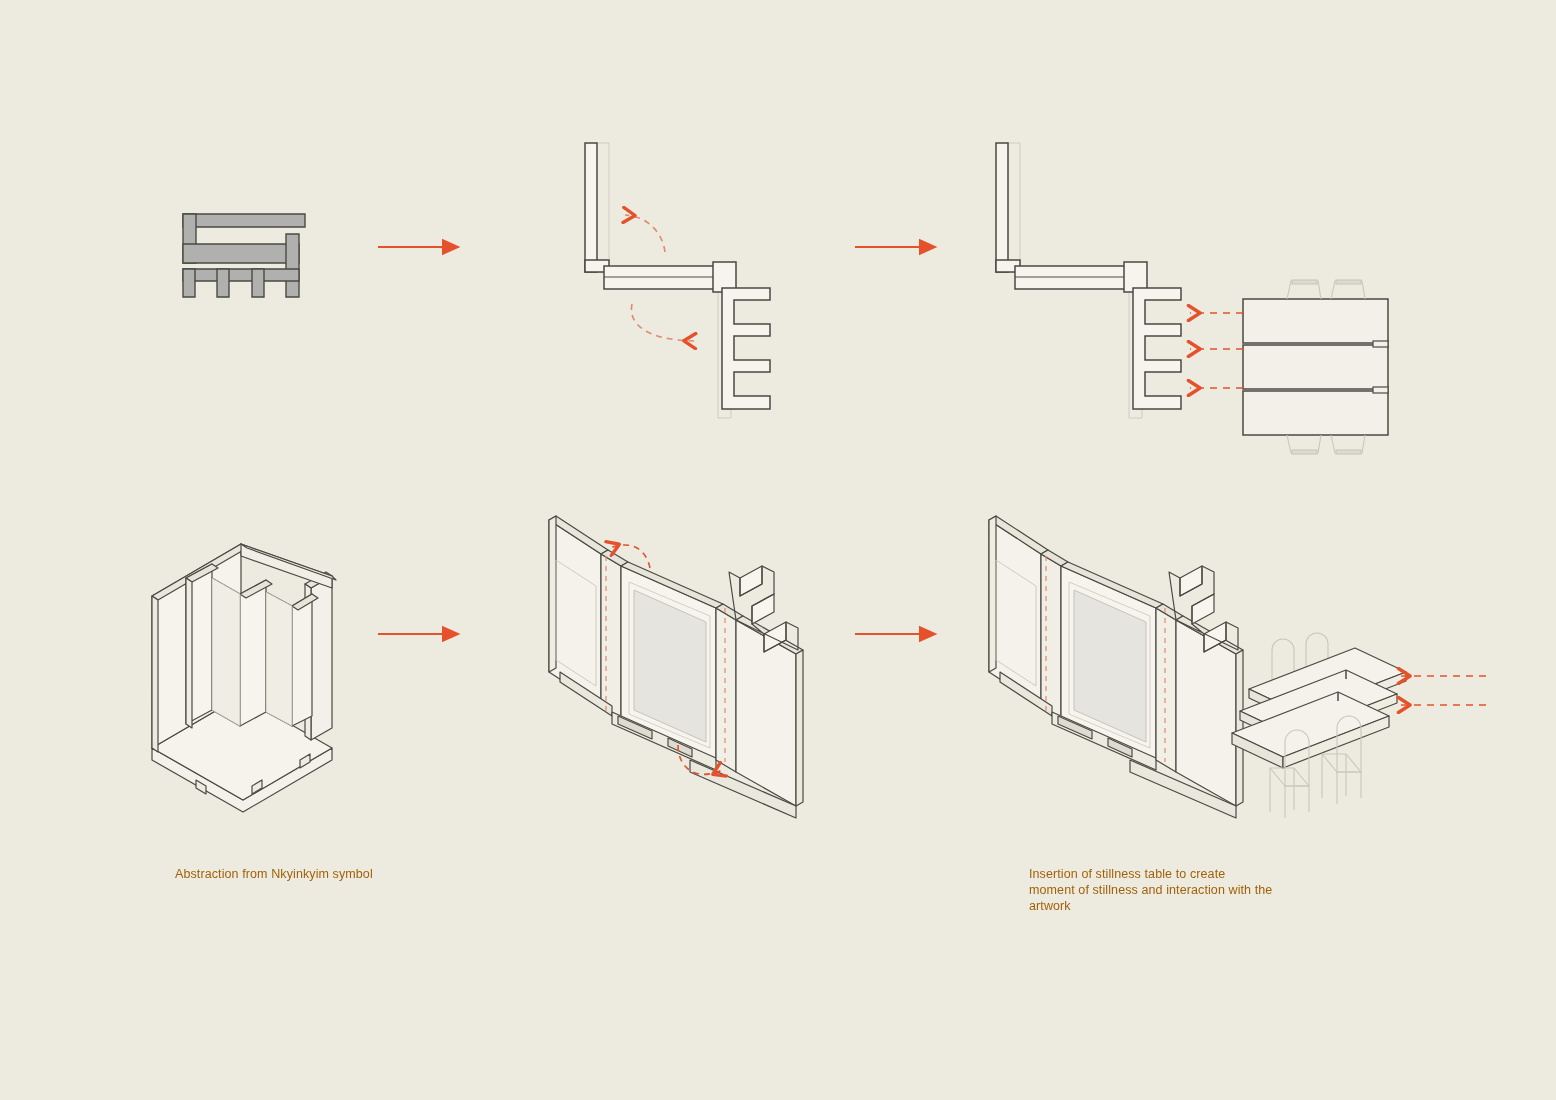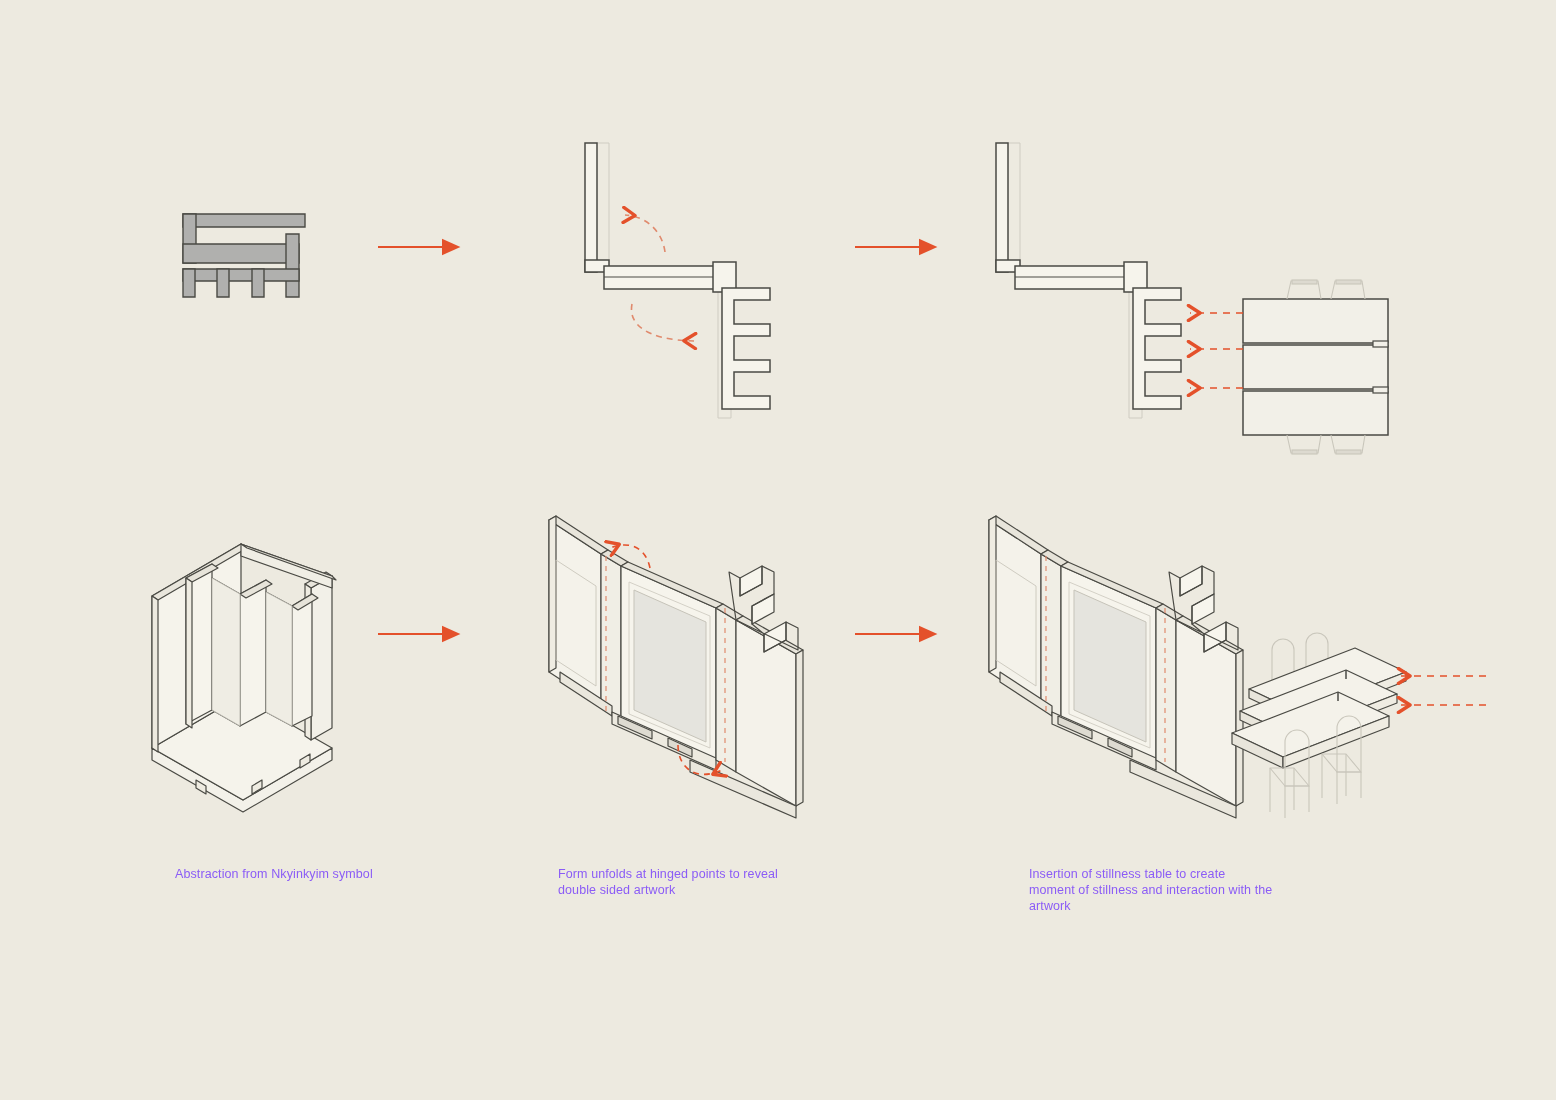--- a/index.html
+++ b/index.html
@@ -28,21 +28,21 @@
     top: 0;
     width: 1556px;
     height: 1100px;
     overflow: visible;
   }
   .caption {
     position: absolute;
     font-family: "Liberation Sans", sans-serif;
     font-size: 12.5px;
     line-height: 16px;
-    color: #8b5cf6;
+    color: #a16207;
     letter-spacing: 0.1px;
     white-space: pre-line;
     width: 260px;
   }
   #cap-1 { left: 175px; top: 866px; }
   #cap-2 { left: 558px; top: 866px; }
   #cap-3 { left: 1029px; top: 866px; }
 </style>
 </head>
 <body>
@@ -327,19 +327,17 @@
       </g>
 
       <g stroke="#E4512B" stroke-width="1.6" stroke-dasharray="7 6" fill="none">
         <line x1="1486" y1="676" x2="1400" y2="676" marker-end="url(#mk-chev)"></line>
         <line x1="1486" y1="705" x2="1400" y2="705" marker-end="url(#mk-chev)"></line>
       </g>
     </g>
   </svg>
 
   <div class="caption" id="cap-1">Abstraction from Nkyinkyim symbol</div>
-  <div class="caption" id="cap-2">Form unfolds at hinged points to reveal
-double sided artwork</div>
   <div class="caption" id="cap-3">Insertion of stillness table to create
 moment of stillness and interaction with the
 artwork</div>
 
 </div>
 
 </body></html>

